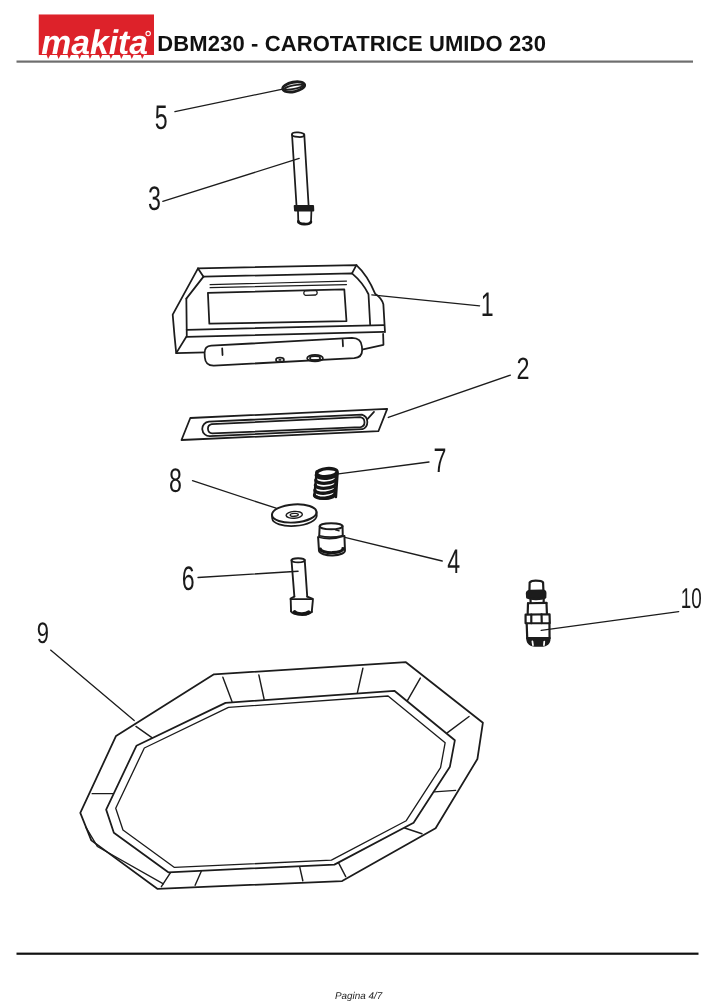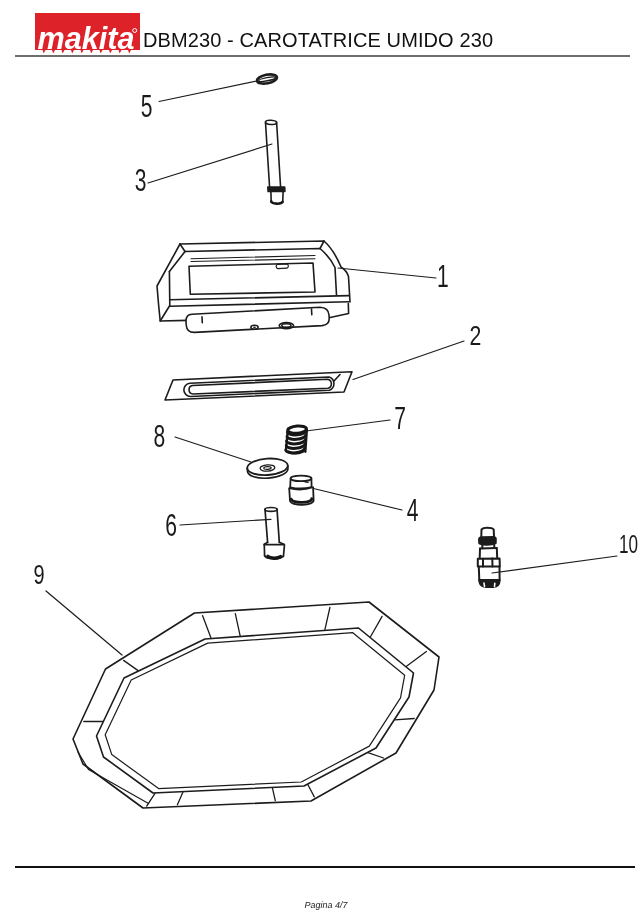--- a/index.html
+++ b/index.html
@@ -1,17 +1,17 @@
 <!DOCTYPE html>
 <html><head>
 <meta charset="utf-8">
 <style>
 html,body{margin:0;padding:0;background:#fff;}
 body{width:643px;height:912px;position:relative;font-family:"Liberation Sans",sans-serif;overflow:hidden;}
-#title{position:absolute;left:143px;top:29px;font-size:20px;font-weight:normal;color:#111;white-space:nowrap;letter-spacing:0.1px;}
+#title{position:absolute;left:143px;top:29px;font-size:20px;font-weight:bold;color:#111;white-space:nowrap;letter-spacing:0.1px;}
 #toprule{position:absolute;left:15px;top:54.8px;width:615px;height:2.2px;background:#6e6e6e;}
 #botrule{position:absolute;left:15px;top:866px;width:620px;height:2px;background:#111;}
 #pagina{position:absolute;left:0;top:899.5px;width:652px;text-align:center;font-style:italic;font-size:9px;color:#222;}
 #logo{position:absolute;left:15px;top:13px;padding-left:20px;}
 #diagram{position:absolute;left:0;top:0;}
 </style>
 </head>
 <body>
 <div id="logo">
 <svg width="110" height="46" viewBox="0 0 110 46">

